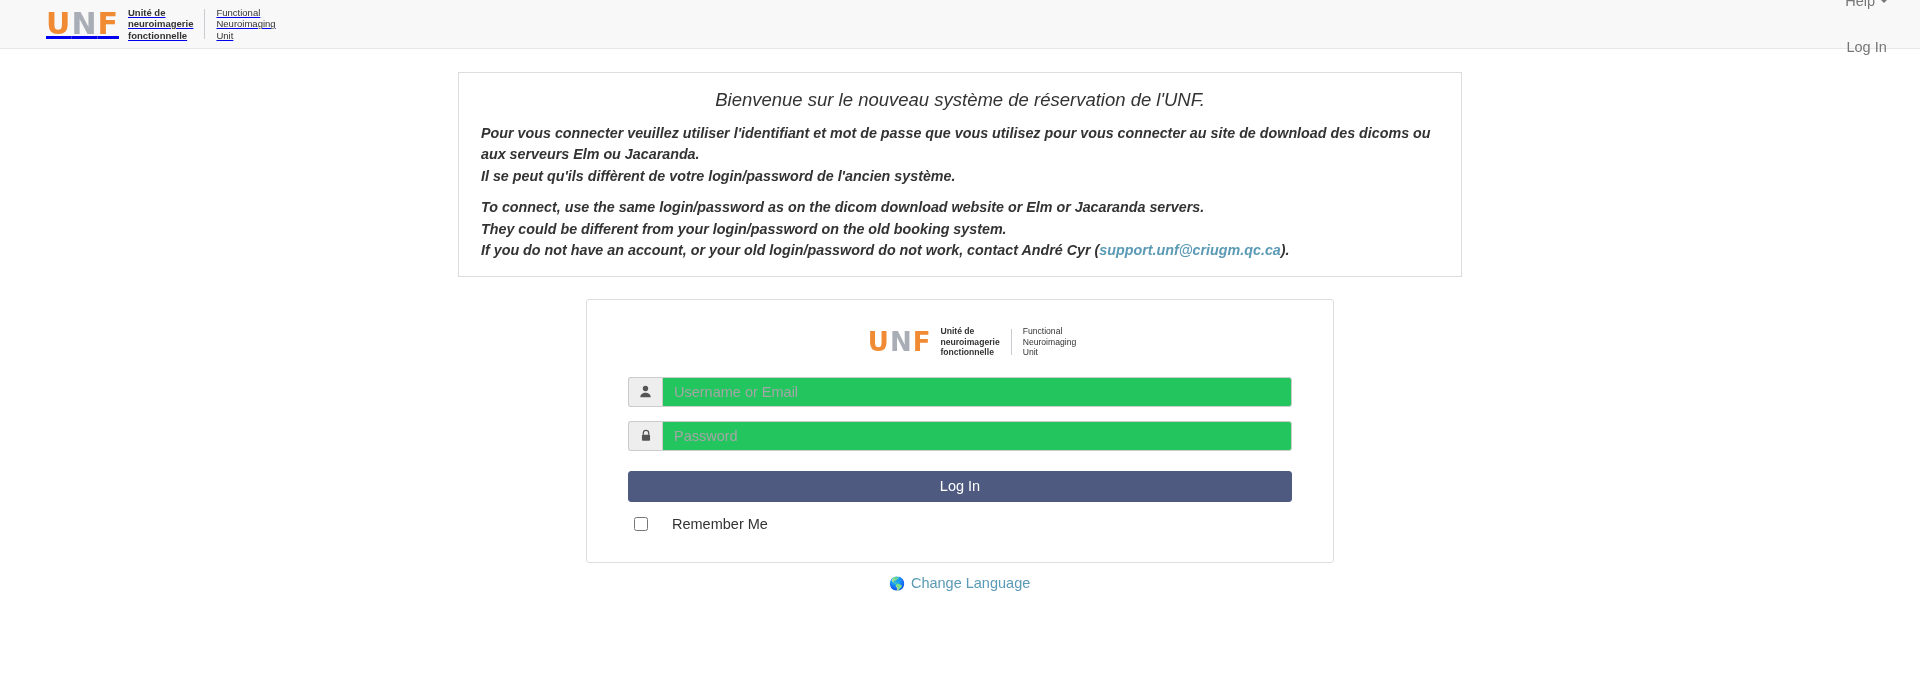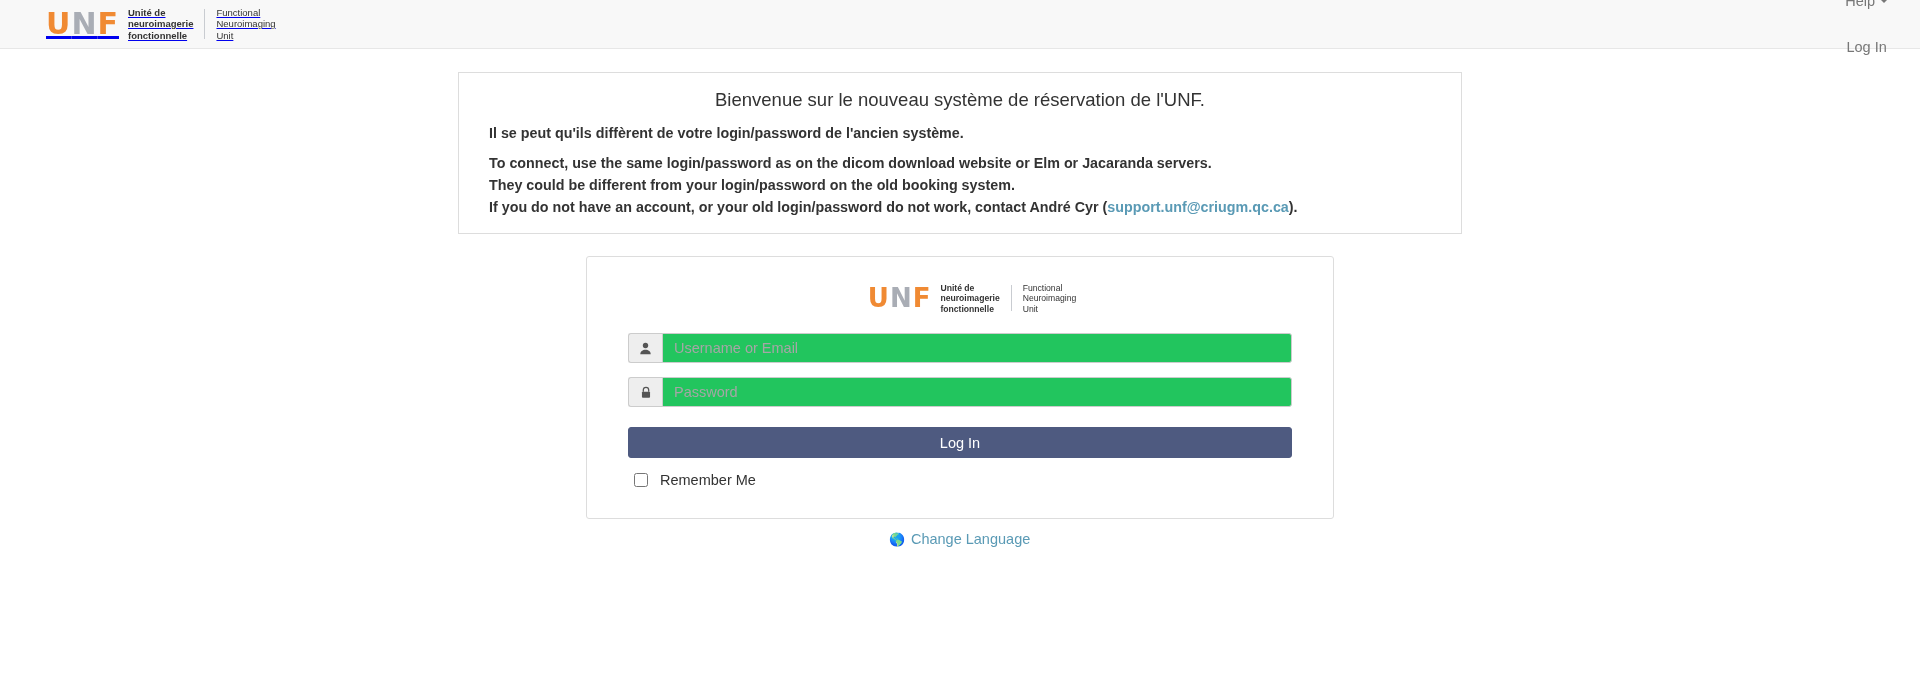--- a/index.html
+++ b/index.html
@@ -84,21 +84,22 @@
     border-right: 4px solid transparent;
     border-top: 4px solid #777;
   }
 
   
   .notice {
     width: 1004px;
     margin: 23px auto 0;
     border: 1px solid #dddddd;
     background: #fff;
-    padding: 13px 8px 14px;
+    padding: 13px 0 14px;
+    font-style: italic;
   }
   .notice-head {
     text-align: center;
     font-size: 18.5px;
     color: #333;
     padding: 0 20px;
     line-height: 1.5;
   }
   .notice-body {
     font-size: 14.3px;
@@ -176,21 +177,21 @@
     color: #ffffff;
     font-size: 14.5px;
     font-family: "Liberation Sans", sans-serif;
     cursor: pointer;
     margin-top: 20px;
   }
 
   .remember {
     display: flex;
     align-items: center;
-    gap: 12px;
+    gap: 24px;
     margin-top: 14px;
     padding-left: 6px;
     font-size: 14.5px;
     color: #333;
   }
   .remember input[type=checkbox] {
     width: 14px; height: 14px; margin: 0;
     cursor: pointer;
   }
 
@@ -235,20 +236,21 @@
     </a>
     <a class="nav-link" href="#">
       <span>Log In</span>
     </a>
   </div>
 </div>
 
 <div class="notice">
   <div class="notice-head">Bienvenue sur le nouveau système de réservation de l'UNF.</div>
   <div class="notice-body">
+    <span class="line">Pour vous connecter veuillez utiliser l'identifiant et mot de passe que vous utilisez pour vous connecter au site de download des dicoms ou aux serveurs Elm ou Jacaranda.</span>
     <span class="line">Il se peut qu'ils diffèrent de votre login/password de l'ancien système.</span>
   </div>
   <div class="notice-body">
     <span class="line">To connect, use the same login/password as on the dicom download website or Elm or Jacaranda servers.</span>
     <span class="line">They could be different from your login/password on the old booking system.</span>
     <span class="line"><span>If you do not have an account, or your old login/password do not work, contact André Cyr (</span><a href="#">support.unf@criugm.qc.ca</a><span>).</span></span>
   </div>
 </div>
 
 <div class="login-panel">

